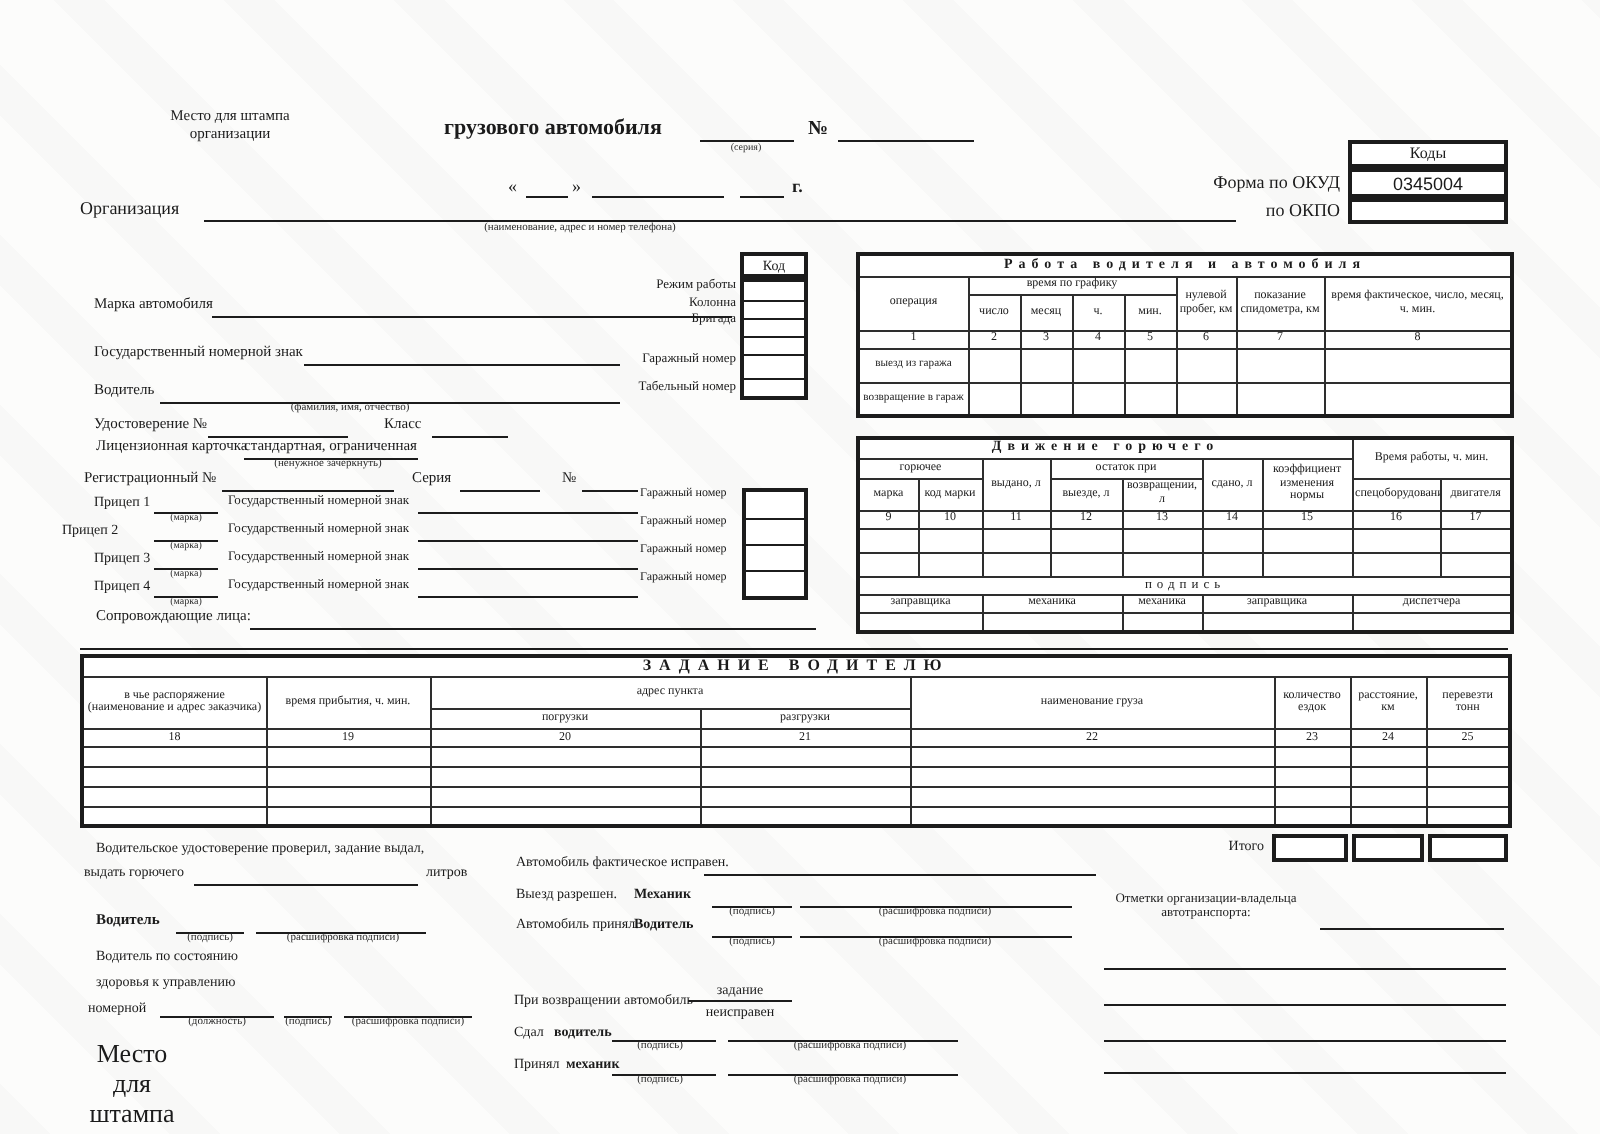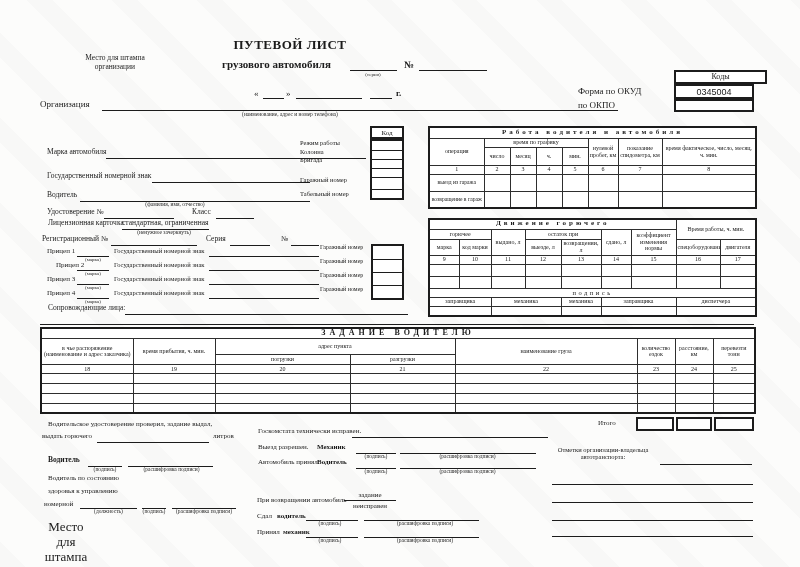--- a/index.html
+++ b/index.html
@@ -2,21 +2,21 @@
 <html><head>
 <meta charset="utf-8">
 <style>
   html,body{margin:0;padding:0;background:#e8e8e8;}
   .page{position:relative;width:800px;height:567px;background:#fcfcfb;overflow:hidden;
         font-family:"Liberation Serif",serif;color:#1b1b1b;}
   .lbl{position:absolute;font-size:7px;line-height:1.15;white-space:nowrap;}
   .pre{white-space:pre-line;}
   .b{font-weight:bold;}
   .ctr{text-align:center;}
-  .rt{text-align:left;}
+  .rt{text-align:right;}
   .note{position:absolute;font-size:5.5px;line-height:1;text-align:center;color:#2a2a2a;}
   .ln{position:absolute;height:1px;border-bottom:1px solid #1c1c1c;}
   .box{position:absolute;border:2px solid #1c1c1c;background:#fff;box-sizing:border-box;}
   .cellrow{box-sizing:border-box;border-top:1px solid #1c1c1c;}
   .cellrow.first{border-top:none;}
   table.frm{position:absolute;border-collapse:collapse;table-layout:fixed;
             font-size:6px;line-height:1.1;text-align:center;background:#fff;
             border:2px solid #1c1c1c;}
   table.frm td{border:1px solid #2e2e2e;padding:0 1px;vertical-align:middle;overflow:hidden;}
   .ttl{font-weight:bold;letter-spacing:3px;font-size:7px;}
@@ -29,36 +29,35 @@
 </style>
 </head>
 <body>
 
 <div class="page">
   <div class="wm"></div>
 
   <div class="lbl pre ctr" style="left:50px;top:54px;width:130px;font-size:7.5px">Место для штампа
 организации</div>
 
-  <div class="lbl b ctr" style="left:225px;top:38px;width:130px;font-size:13px;letter-spacing:0.5px">ПУТЕВОЙ ЛИСТ</div>
   <div class="lbl b" style="left:222px;top:58px;font-size:11px">грузового автомобиля</div>
   <div class="ln" style="left:350px;top:69px;width:47px"></div>
   <div class="note" style="left:348px;top:72px;width:50px;font-size:5px">(серия)</div>
   <div class="lbl b" style="left:404px;top:59px;font-size:10px">№</div>
   <div class="ln" style="left:419px;top:69px;width:68px"></div>
 
   <div class="lbl" style="left:254px;top:88px;font-size:9px">«</div>
   <div class="ln" style="left:263px;top:97px;width:21px"></div>
   <div class="lbl" style="left:286px;top:88px;font-size:9px">»</div>
   <div class="ln" style="left:296px;top:97px;width:66px"></div>
   <div class="ln" style="left:370px;top:97px;width:22px"></div>
   <div class="lbl b" style="left:396px;top:88px;font-size:9px">г.</div>
 
 
-  <div class="box ctr" style="left:674px;top:70px;width:93px;height:14px;font-size:8px">Коды</div>
+  <div class="box ctr" style="left:674px;top:70px;width:80px;height:14px;font-size:8px">Коды</div>
   <div class="lbl rt" style="left:578px;top:86px;width:92px;font-size:9px">Форма по ОКУД</div>
   <div class="box ctr sans" style="left:674px;top:84px;width:80px;height:15px;font-size:9px;line-height:12px">0345004</div>
   <div class="lbl rt" style="left:578px;top:100px;width:92px;font-size:9px">по ОКПО</div>
   <div class="box" style="left:674px;top:99px;width:80px;height:13px"></div>
 
   <div class="lbl" style="left:40px;top:99px;font-size:9px">Организация</div>
   <div class="ln" style="left:102px;top:109px;width:516px"></div>
   <div class="note" style="left:235px;top:112px;width:110px">(наименование, адрес и номер телефона)</div>
 
   <div class="box ctr" style="left:370px;top:126px;width:34px;height:13px;font-size:7px;line-height:10px">Код</div>
@@ -102,21 +101,21 @@
   <div class="lbl" style="left:281px;top:235px;font-size:7.5px">№</div>
   <div class="ln" style="left:291px;top:244px;width:28px"></div>
 
   <div class="lbl" style="left:47px;top:247px;font-size:7px">Прицеп 1</div>
   <div class="ln" style="left:77px;top:255px;width:32px"></div>
   <div class="note" style="left:73px;top:257px;width:40px;font-size:5px">(марка)</div>
   <div class="lbl" style="left:114px;top:247px;font-size:6.5px">Государственный номерной знак</div>
   <div class="ln" style="left:209px;top:255px;width:110px"></div>
   <div class="lbl" style="left:320px;top:244px;font-size:6px">Гаражный номер</div>
 
-  <div class="lbl" style="left:56px;top:261px;font-size:7px">Прицеп 2</div>
+  <div class="lbl" style="left:31px;top:261px;font-size:7px">Прицеп 2</div>
   <div class="ln" style="left:77px;top:269px;width:32px"></div>
   <div class="note" style="left:73px;top:271px;width:40px;font-size:5px">(марка)</div>
   <div class="lbl" style="left:114px;top:261px;font-size:6.5px">Государственный номерной знак</div>
   <div class="ln" style="left:209px;top:269px;width:110px"></div>
   <div class="lbl" style="left:320px;top:258px;font-size:6px">Гаражный номер</div>
 
   <div class="lbl" style="left:47px;top:275px;font-size:7px">Прицеп 3</div>
   <div class="ln" style="left:77px;top:283px;width:32px"></div>
   <div class="note" style="left:73px;top:285px;width:40px;font-size:5px">(марка)</div>
   <div class="lbl" style="left:114px;top:275px;font-size:6.5px">Государственный номерной знак</div>
@@ -391,21 +390,21 @@
   <div class="ln" style="left:80px;top:507px;width:57px"></div>
   <div class="note" style="left:76px;top:509px;width:65px">(должность)</div>
   <div class="ln" style="left:142px;top:507px;width:24px"></div>
   <div class="note" style="left:130px;top:509px;width:48px">(подпись)</div>
   <div class="ln" style="left:172px;top:507px;width:64px"></div>
   <div class="note" style="left:164px;top:509px;width:80px">(расшифровка подписи)</div>
 
   <div class="lbl pre ctr" style="left:38px;top:520px;width:56px;font-size:13px">Место для
 штампа</div>
 
-  <div class="lbl" style="left:258px;top:427px;font-size:7px">Госкомстата технически исправен.</div>
+  <div class="lbl" style="left:258px;top:427px;font-size:7px">Автомобиль фактическое исправен.</div>
   <div class="ln" style="left:352px;top:436px;width:196px"></div>
 
   <div class="lbl" style="left:258px;top:443px;font-size:7px">Выезд разрешен.</div>
   <div class="lbl b" style="left:317px;top:443px;font-size:7px">Механик</div>
   <div class="ln" style="left:356px;top:452px;width:40px"></div>
   <div class="note" style="left:350px;top:454px;width:52px">(подпись)</div>
   <div class="ln" style="left:400px;top:452px;width:136px"></div>
   <div class="note" style="left:415px;top:454px;width:105px">(расшифровка подписи)</div>
 
   <div class="lbl" style="left:258px;top:458px;font-size:7px">Автомобиль принял.</div>

